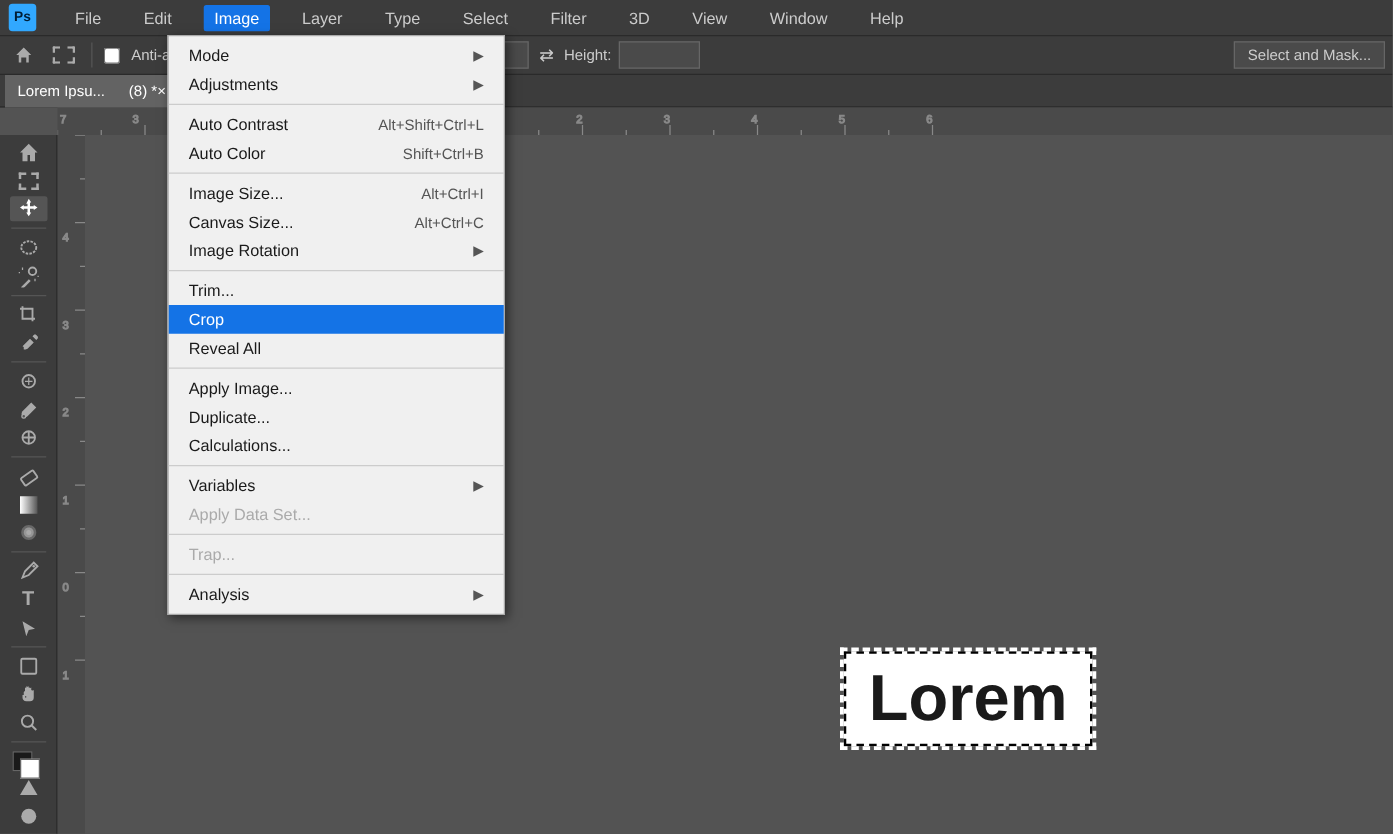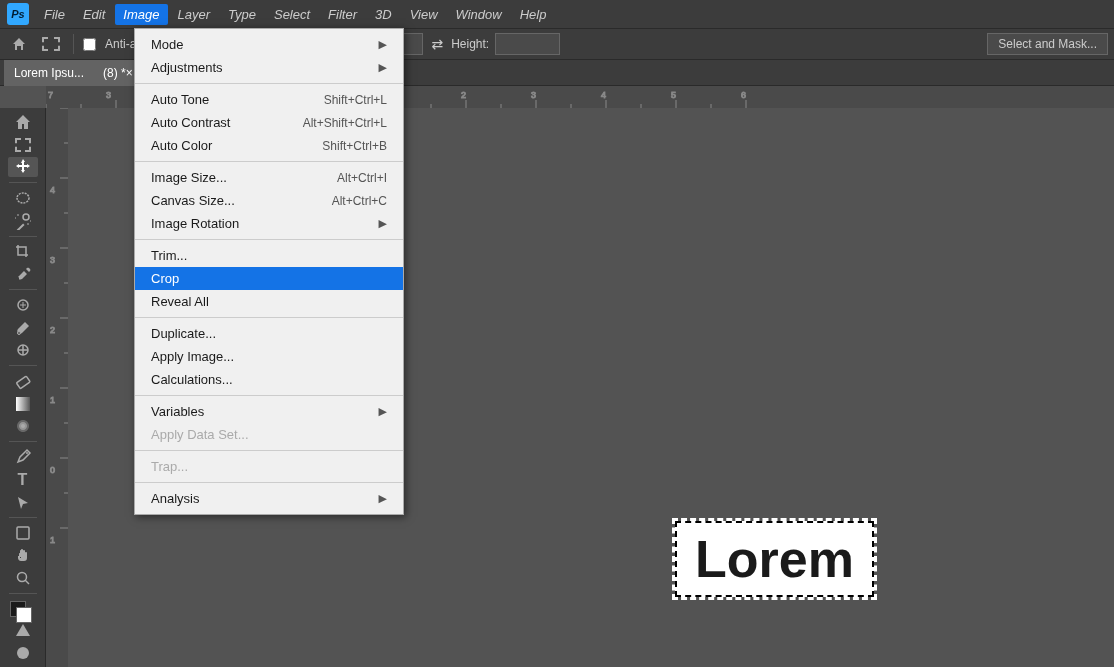--- a/index.html
+++ b/index.html
@@ -13,22 +13,21 @@
       user-select: none;
     }
 
     
     .menu-bar {
       display: flex;
       align-items: center;
       background: #3c3c3c;
       height: 28px;
       padding: 4px 6px;
-      gap: 2px;
-      font-style: italic;
+      gap: 18px;
     }
     .ps-icon {
       width: 24px;
       height: 24px;
       margin-right: 4px;
       display: flex;
       align-items: center;
       justify-content: center;
     }
     .ps-logo {
@@ -555,24 +554,20 @@
       <span class="dm-arrow">▶</span>
     </div>
 
     <div class="dm-item">
       <span>Adjustments</span>
       <span class="dm-arrow">▶</span>
     </div>
 
     <div class="dm-separator"></div>
 
-    <div class="dm-item">
-      <span>Auto Tone</span>
-      <span class="dm-shortcut">Shift+Ctrl+L</span>
-    </div>
 
     <div class="dm-item">
       <span>Auto Contrast</span>
       <span class="dm-shortcut">Alt+Shift+Ctrl+L</span>
     </div>
 
     <div class="dm-item">
       <span>Auto Color</span>
       <span class="dm-shortcut">Shift+Ctrl+B</span>
     </div>
@@ -605,25 +600,25 @@
       <span class="dm-shortcut"></span>
     </div>
 
     <div class="dm-item">
       <span>Reveal All</span>
     </div>
 
     <div class="dm-separator"></div>
 
     <div class="dm-item">
+      <span>Apply Image...</span>
+    </div>
+
+    <div class="dm-item">
       <span>Duplicate...</span>
-    </div>
-
-    <div class="dm-item">
-      <span>Apply Image...</span>
     </div>
 
     <div class="dm-item">
       <span>Calculations...</span>
     </div>
 
     <div class="dm-separator"></div>
 
     <div class="dm-item">
       <span>Variables</span>

